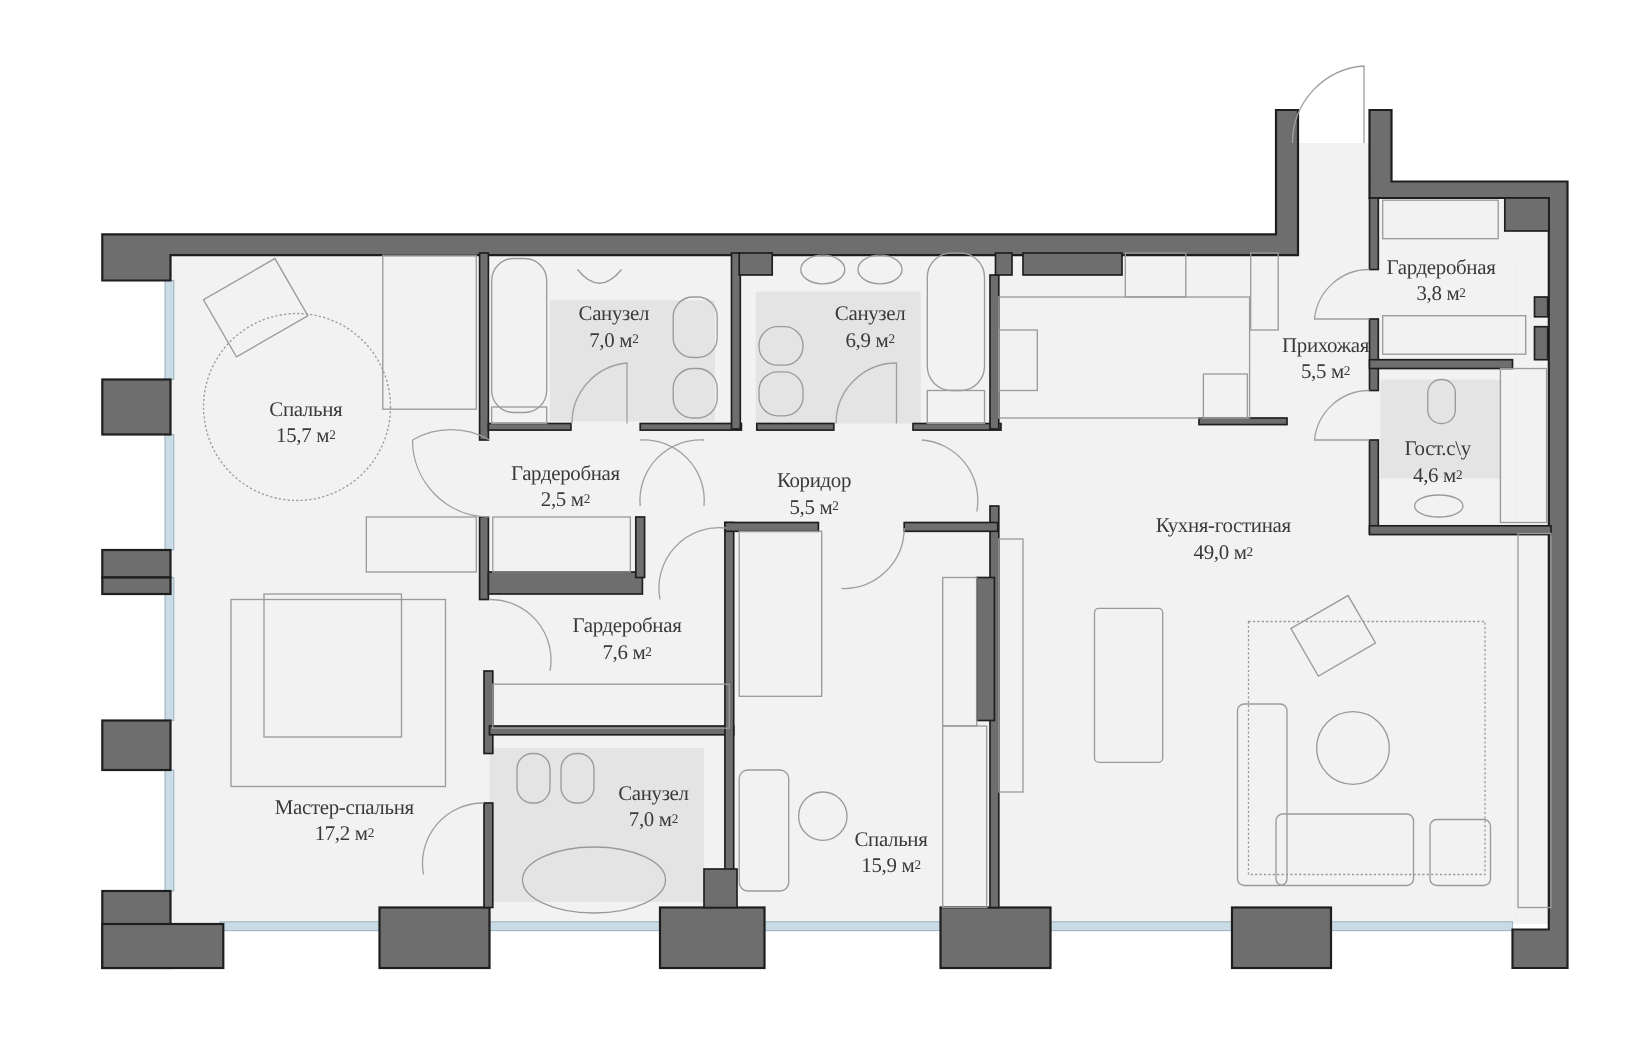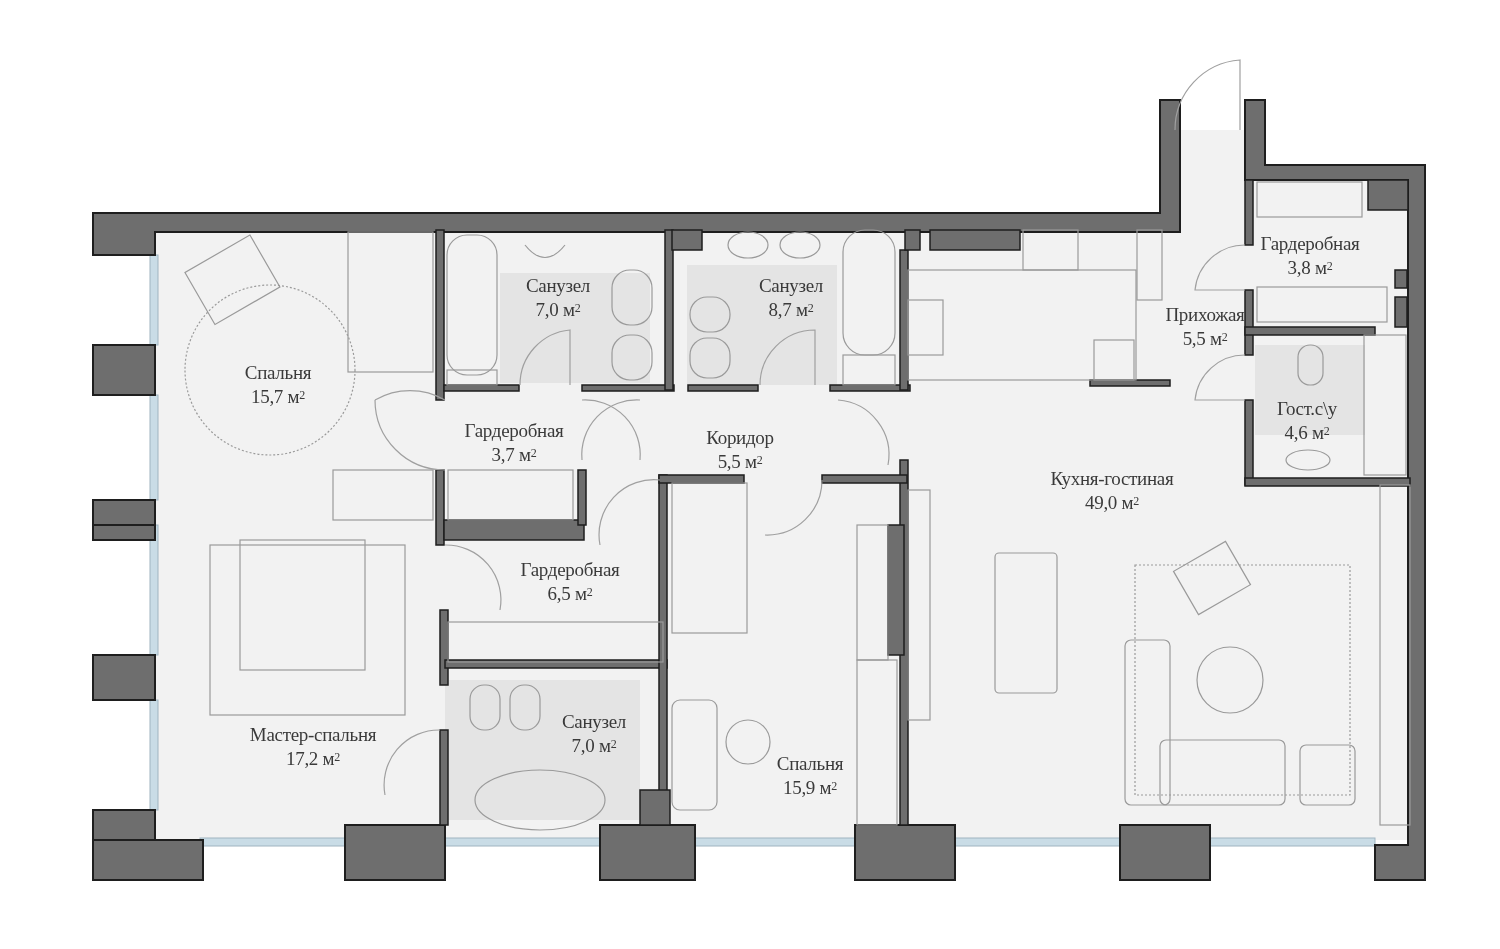--- a/index.html
+++ b/index.html
@@ -159,33 +159,33 @@
   <div class="label" style="left:278px;top:385px;">
     <div>Спальня</div>
     <div class="area"><span>15,7</span> <span>м</span><sup>2</sup></div>
   </div>
   <div class="label" style="left:558px;top:298px;">
     <div>Санузел</div>
     <div class="area"><span>7,0</span> <span>м</span><sup>2</sup></div>
   </div>
   <div class="label" style="left:791px;top:298px;">
     <div>Санузел</div>
-    <div class="area"><span>8,7</span> <span>м</span><sup>2</sup></div>
+    <div class="area"><span>6,9</span> <span>м</span><sup>2</sup></div>
   </div>
   <div class="label" style="left:514px;top:443px;">
     <div>Гардеробная</div>
-    <div class="area"><span>3,7</span> <span>м</span><sup>2</sup></div>
+    <div class="area"><span>2,5</span> <span>м</span><sup>2</sup></div>
   </div>
   <div class="label" style="left:740px;top:450px;">
     <div>Коридор</div>
     <div class="area"><span>5,5</span> <span>м</span><sup>2</sup></div>
   </div>
   <div class="label" style="left:570px;top:582px;">
     <div>Гардеробная</div>
-    <div class="area"><span>6,5</span> <span>м</span><sup>2</sup></div>
+    <div class="area"><span>7,6</span> <span>м</span><sup>2</sup></div>
   </div>
   <div class="label" style="left:313px;top:747px;">
     <div>Мастер-спальня</div>
     <div class="area"><span>17,2</span> <span>м</span><sup>2</sup></div>
   </div>
   <div class="label" style="left:594px;top:734px;">
     <div>Санузел</div>
     <div class="area"><span>7,0</span> <span>м</span><sup>2</sup></div>
   </div>
   <div class="label" style="left:810px;top:776px;">

